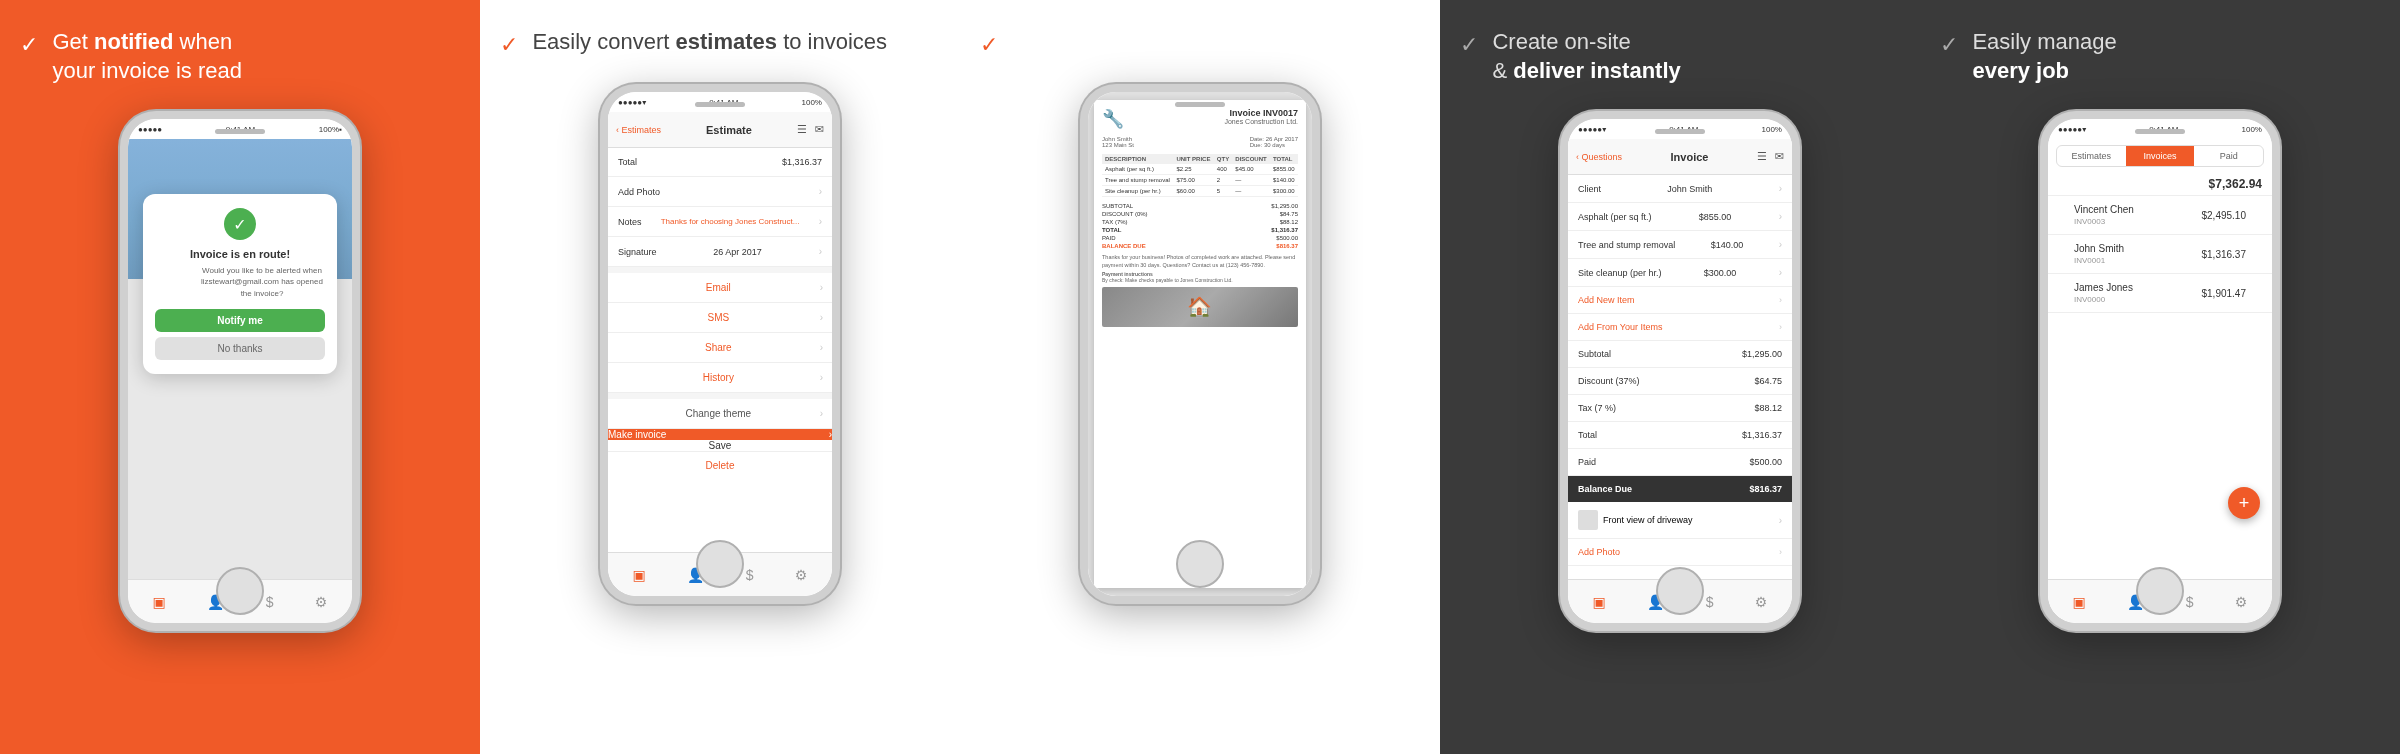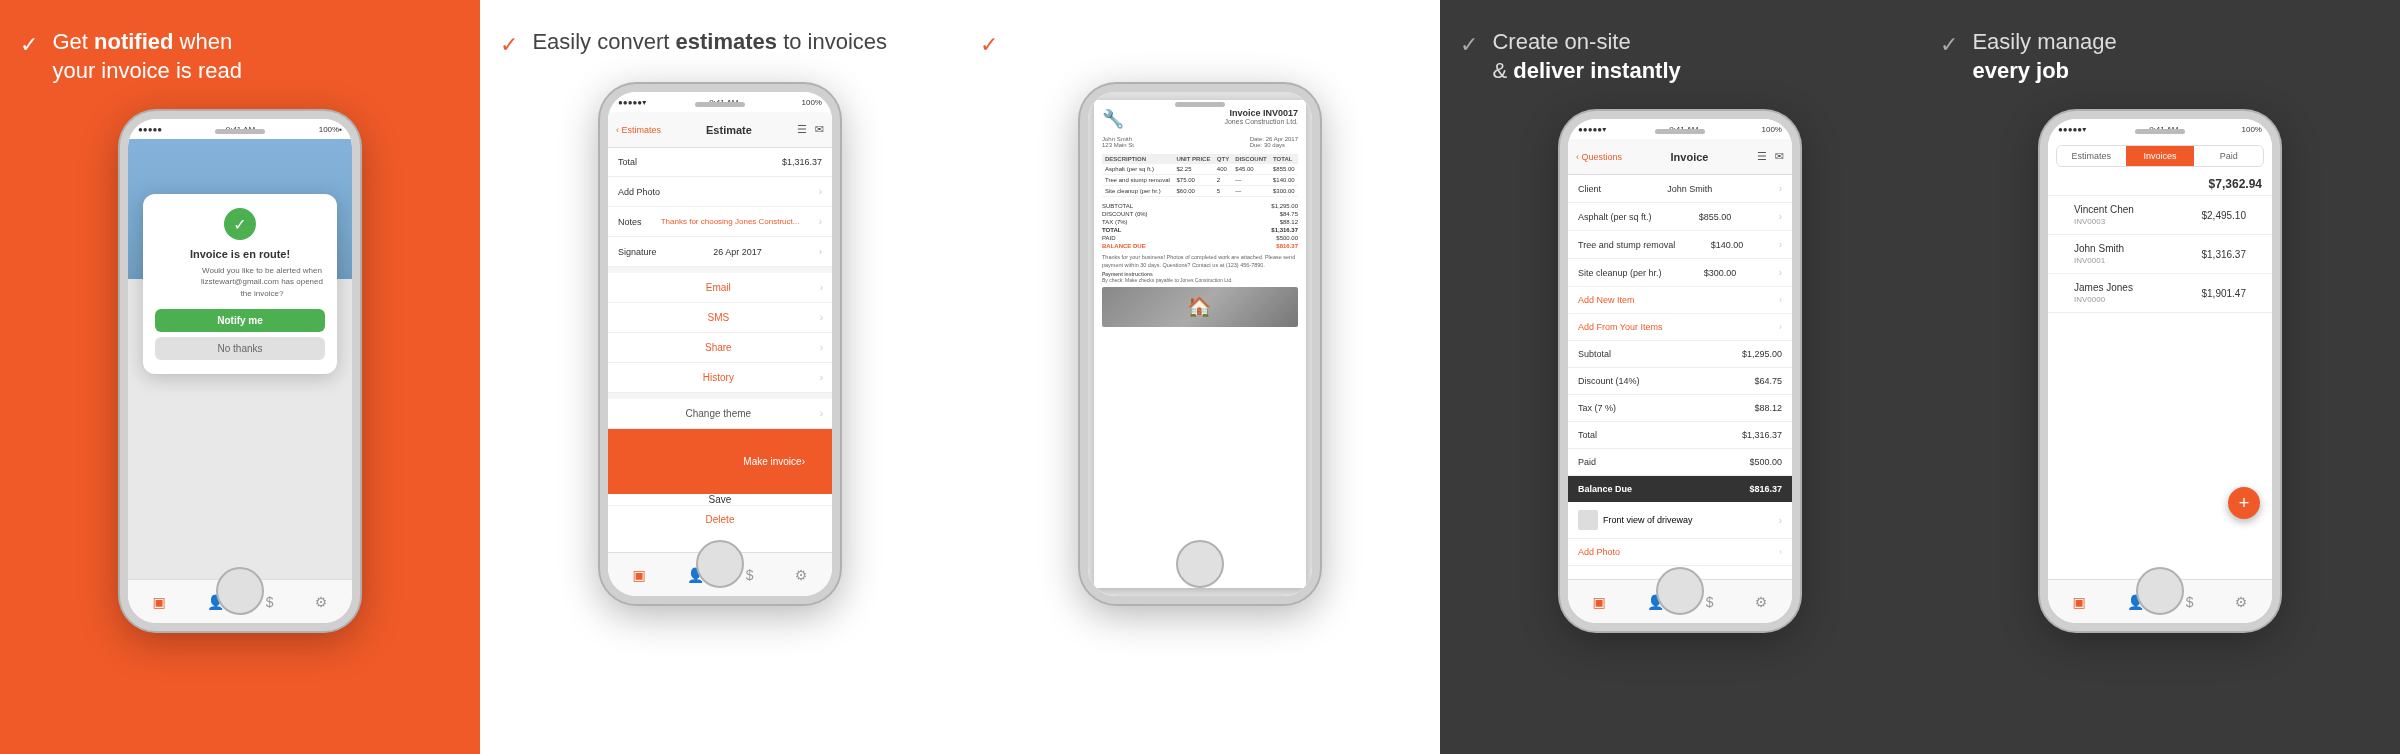--- a/index.html
+++ b/index.html
@@ -251,22 +251,22 @@
       font-size: 9px;
     }
 
     .list-row-label { color: #333; font-weight: 500; }
     .list-row-value { color: #333; }
     .list-row-chevron { color: #ccc; font-size: 10px; }
 
     .list-section-orange {
       background: #F05A28;
       color: white;
-      text-align: right;
-      padding: 27px;
+      text-align: left;
+      padding: 0;
       font-size: 10px;
       font-weight: 500;
     }
 
     .list-section-item {
       text-align: center;
       padding: 9px;
       border-bottom: 1px solid #eee;
       color: #F05A28;
       font-size: 10px;
@@ -812,21 +812,21 @@
         <div class="detail-row" style="color:#F05A28;justify-content:space-between;">
           <span>Add From Your Items</span>
           <span style="color:#ccc;">›</span>
         </div>
 
         <div class="detail-row">
           <span class="detail-label">Subtotal</span>
           <span class="detail-value">$1,295.00</span>
         </div>
         <div class="detail-row">
-          <span class="detail-label">Discount (14%)</span>
+          <span class="detail-label">Discount (37%)</span>
           <span class="detail-value">$64.75</span>
         </div>
         <div class="detail-row">
           <span class="detail-label">Tax (7 %)</span>
           <span class="detail-value">$88.12</span>
         </div>
         <div class="detail-row">
           <span class="detail-label">Total</span>
           <span class="detail-value">$1,316.37</span>
         </div>

